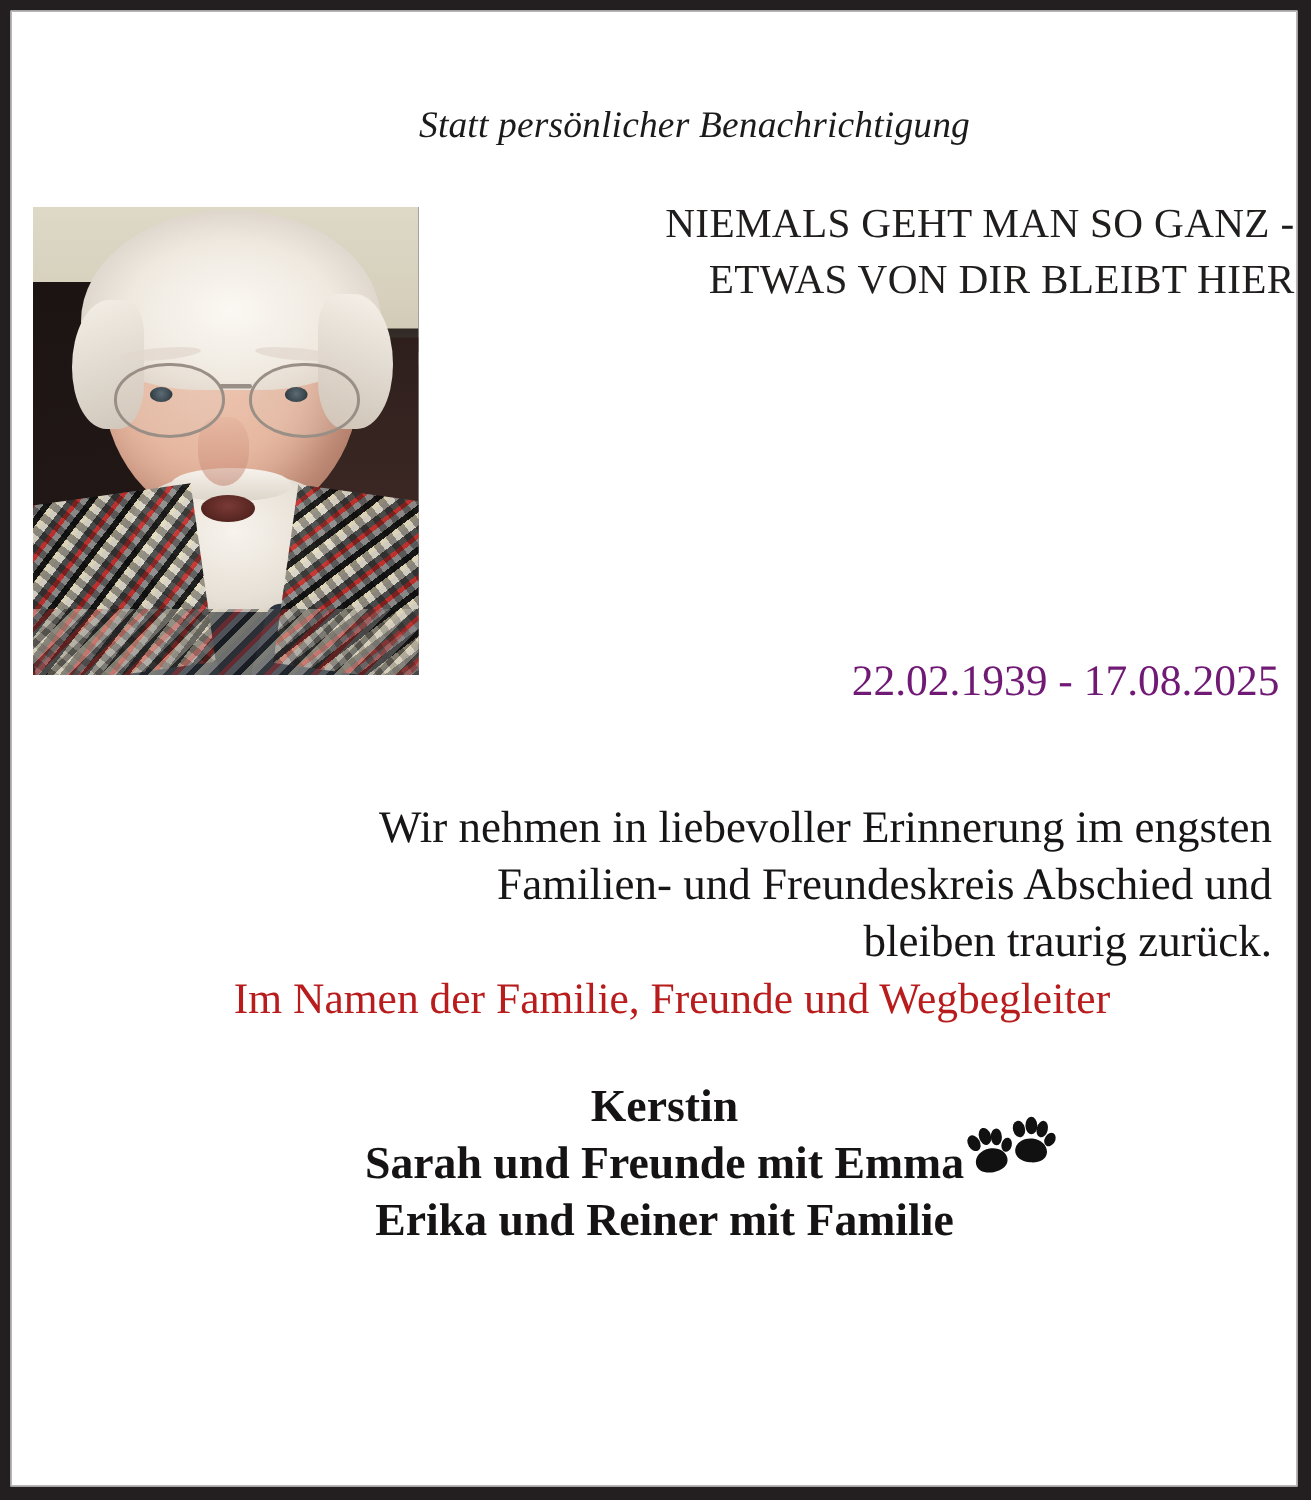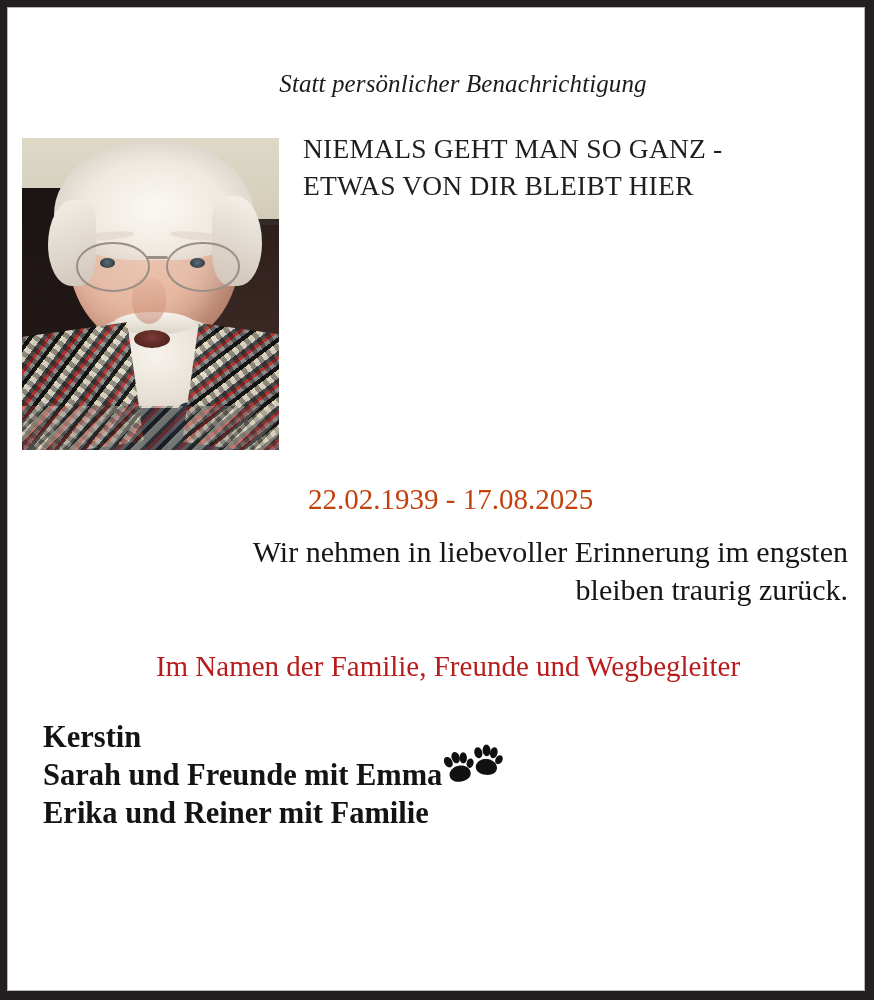--- a/index.html
+++ b/index.html
@@ -46,21 +46,21 @@
     color: #1b1b1b;
     white-space: nowrap;
   }
 
   
   .quote {
     position: absolute;
     left: 295px;
     top: 122px;
     width: 560px;
-    text-align: left;
+    text-align: right;
     font-size: 27.5px;
     line-height: 37px;
     color: #201d1d;
     letter-spacing: 0.2px;
   }
   .quote span { display: block; white-space: nowrap; }
 
   
   .photo-frame {
     position: absolute;
@@ -277,25 +277,24 @@
     letter-spacing: -0.5px;
   }
   .name span { display: block; white-space: nowrap; }
 
   
   .dates {
     position: absolute;
     left: 300px;
     top: 430px;
     width: 545px;
-    text-align: left;
+    text-align: right;
     font-size: 29px;
-    color: #c2410c;
+    color: #701a75;
     white-space: nowrap;
-    margin-top: 45px;
   }
 
   
   .body-text {
     position: absolute;
     left: 40px;
     top: 525px;
     width: 800px;
     text-align: right;
     font-size: 30px;
@@ -314,21 +313,21 @@
     color: #b91c1c;
     white-space: nowrap;
   }
 
   
   .survivors {
     position: absolute;
     left: 35px;
     top: 710px;
     width: 800px;
-    text-align: left;
+    text-align: center;
     font-weight: bold;
     font-size: 30.5px;
     line-height: 38px;
     color: #151313;
   }
   .survivors .line {
     display: block;
     white-space: nowrap;
     position: relative;
   }
@@ -397,20 +396,21 @@
         <div class="zigzag right"></div>
         <div class="zigzag-bottom"></div>
       </div>
     </div>
 
 
     <div class="dates">22.02.1939 - 17.08.2025</div>
 
     <div class="body-text">
       <span>Wir nehmen in liebevoller Erinnerung im engsten</span>
+      <span>Familien- und Freundeskreis Abschied und</span>
       <span>bleiben traurig zurück.</span>
     </div>
 
     <div class="in-name">Im Namen der Familie, Freunde und Wegbegleiter</div>
 
     <div class="survivors">
       <span class="line">Kerstin</span>
       <span class="line">
         <span>Sarah und Freunde mit Emma</span><span class="paws"><svg class="paw one" viewBox="0 0 64 64">
               <ellipse cx="16" cy="18" rx="7.5" ry="10.5" fill="#111" transform="rotate(-20 16 18)"></ellipse>

